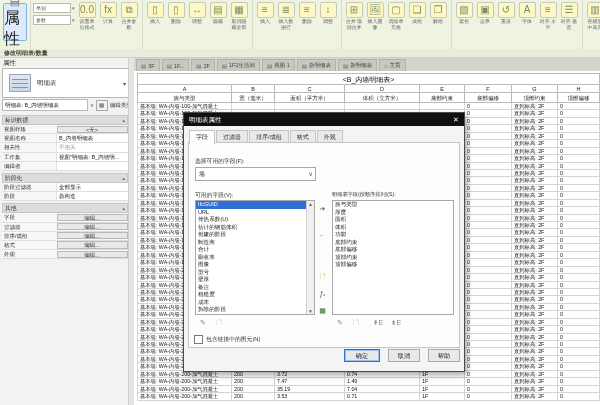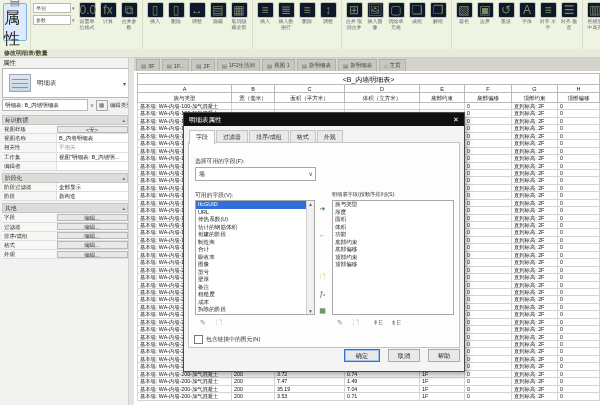--- a/index.html
+++ b/index.html
@@ -4,21 +4,21 @@
 <style>
   html,body{margin:0;padding:0}
   body{width:600px;height:405px;position:relative;overflow:hidden;
        font-family:"Liberation Sans",sans-serif;background:#fff;color:#222}
   .abs{position:absolute}
   
   #ribbon{left:0;top:0;width:600px;height:49px;background:#eef3e2;border-bottom:1px solid #d3dac2;display:flex}
   .rpanel{position:relative;height:49px;border-right:1px solid #d8decb;padding:2px 2px 11px 2px;display:flex;align-items:flex-start}
   .plabel{position:absolute;left:0;right:0;bottom:0;height:10px;background:#e3ecd2;font-size:6px;line-height:10px;text-align:center;color:#5a5a4a;white-space:nowrap;overflow:hidden}
   .rbtn{width:19px;display:flex;flex-direction:column;align-items:center;margin:0 1px;cursor:default}
-  .rbtn .glyph{width:15px;height:14px;background:#0f172a;border:1px solid #c6c9ba;border-radius:2px;font-size:12px;line-height:14px;text-align:center;color:#7a8a6a}
+  .rbtn .glyph{width:15px;height:14px;background:#fef9c3;border:1px solid #c6c9ba;border-radius:2px;font-size:10px;line-height:14px;text-align:center;color:#7a8a6a}
   .rbtn .blab{font-size:5px;line-height:1.1;color:#666;text-align:center;height:11px;overflow:hidden;margin-top:1px}
   .bigbtn{width:22px;height:36px;border:1px solid #7fb2e5;background:#ddeafd;border-radius:2px;margin:1px;display:flex;flex-direction:column;align-items:center;justify-content:center}
   .bigbtn .glyph{font-size:11px;color:#6a7a8a}
   .combo-col{display:flex;flex-direction:column;margin-right:2px}
   .mini-combo{display:flex;align-items:center;margin:1px 0}
   .mini-combo .mc-box{width:34px;height:8px;background:#fff;border:1px solid #b8bcac;font-size:5px;line-height:8px;padding-left:2px;color:#555;overflow:hidden;white-space:nowrap}
   .mini-combo .mc-ar{font-size:5px;color:#777;margin-left:1px}
   #ctxbar{left:0;top:49px;width:600px;height:9px;background:#e9ebdd;border-bottom:1px solid #cfcfc5;font-size:6px;line-height:9px;font-weight:bold;color:#4c4c34;padding-left:4px;box-sizing:border-box}
   
   #props{left:0;top:58px;width:134px;height:347px;background:#f2f2f0;border-right:1px solid #c9c9c9;font-size:6px}

